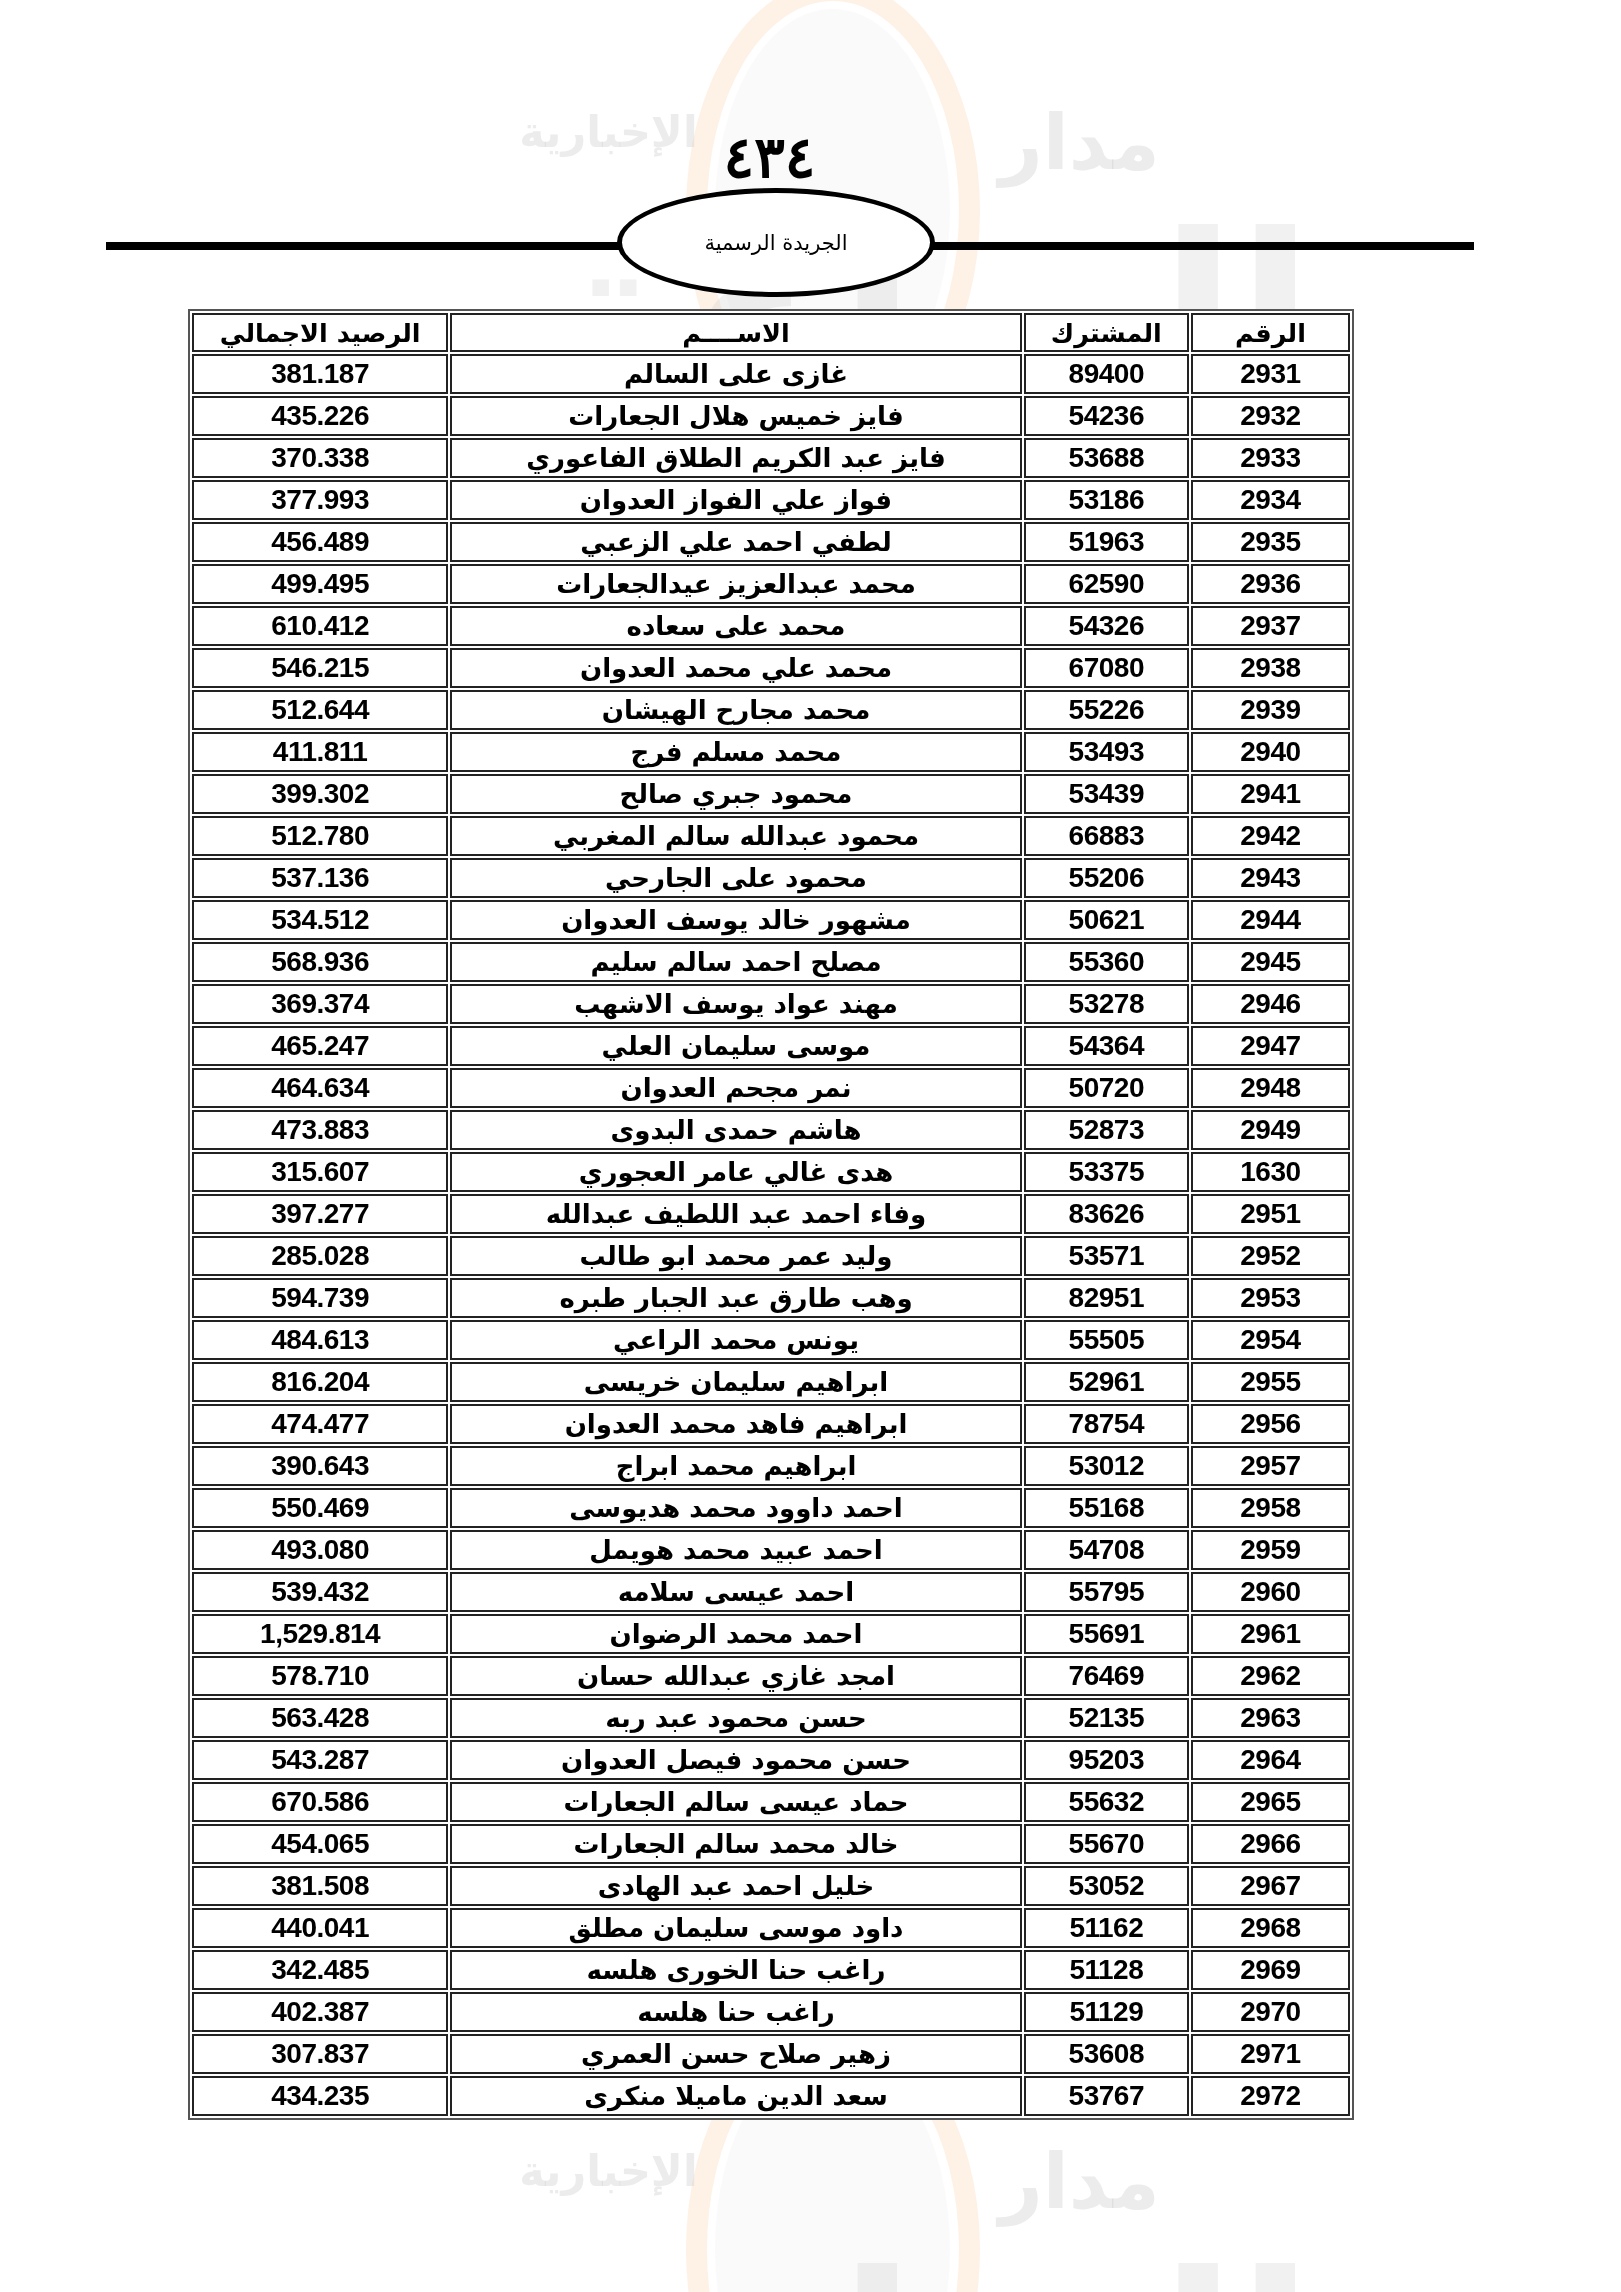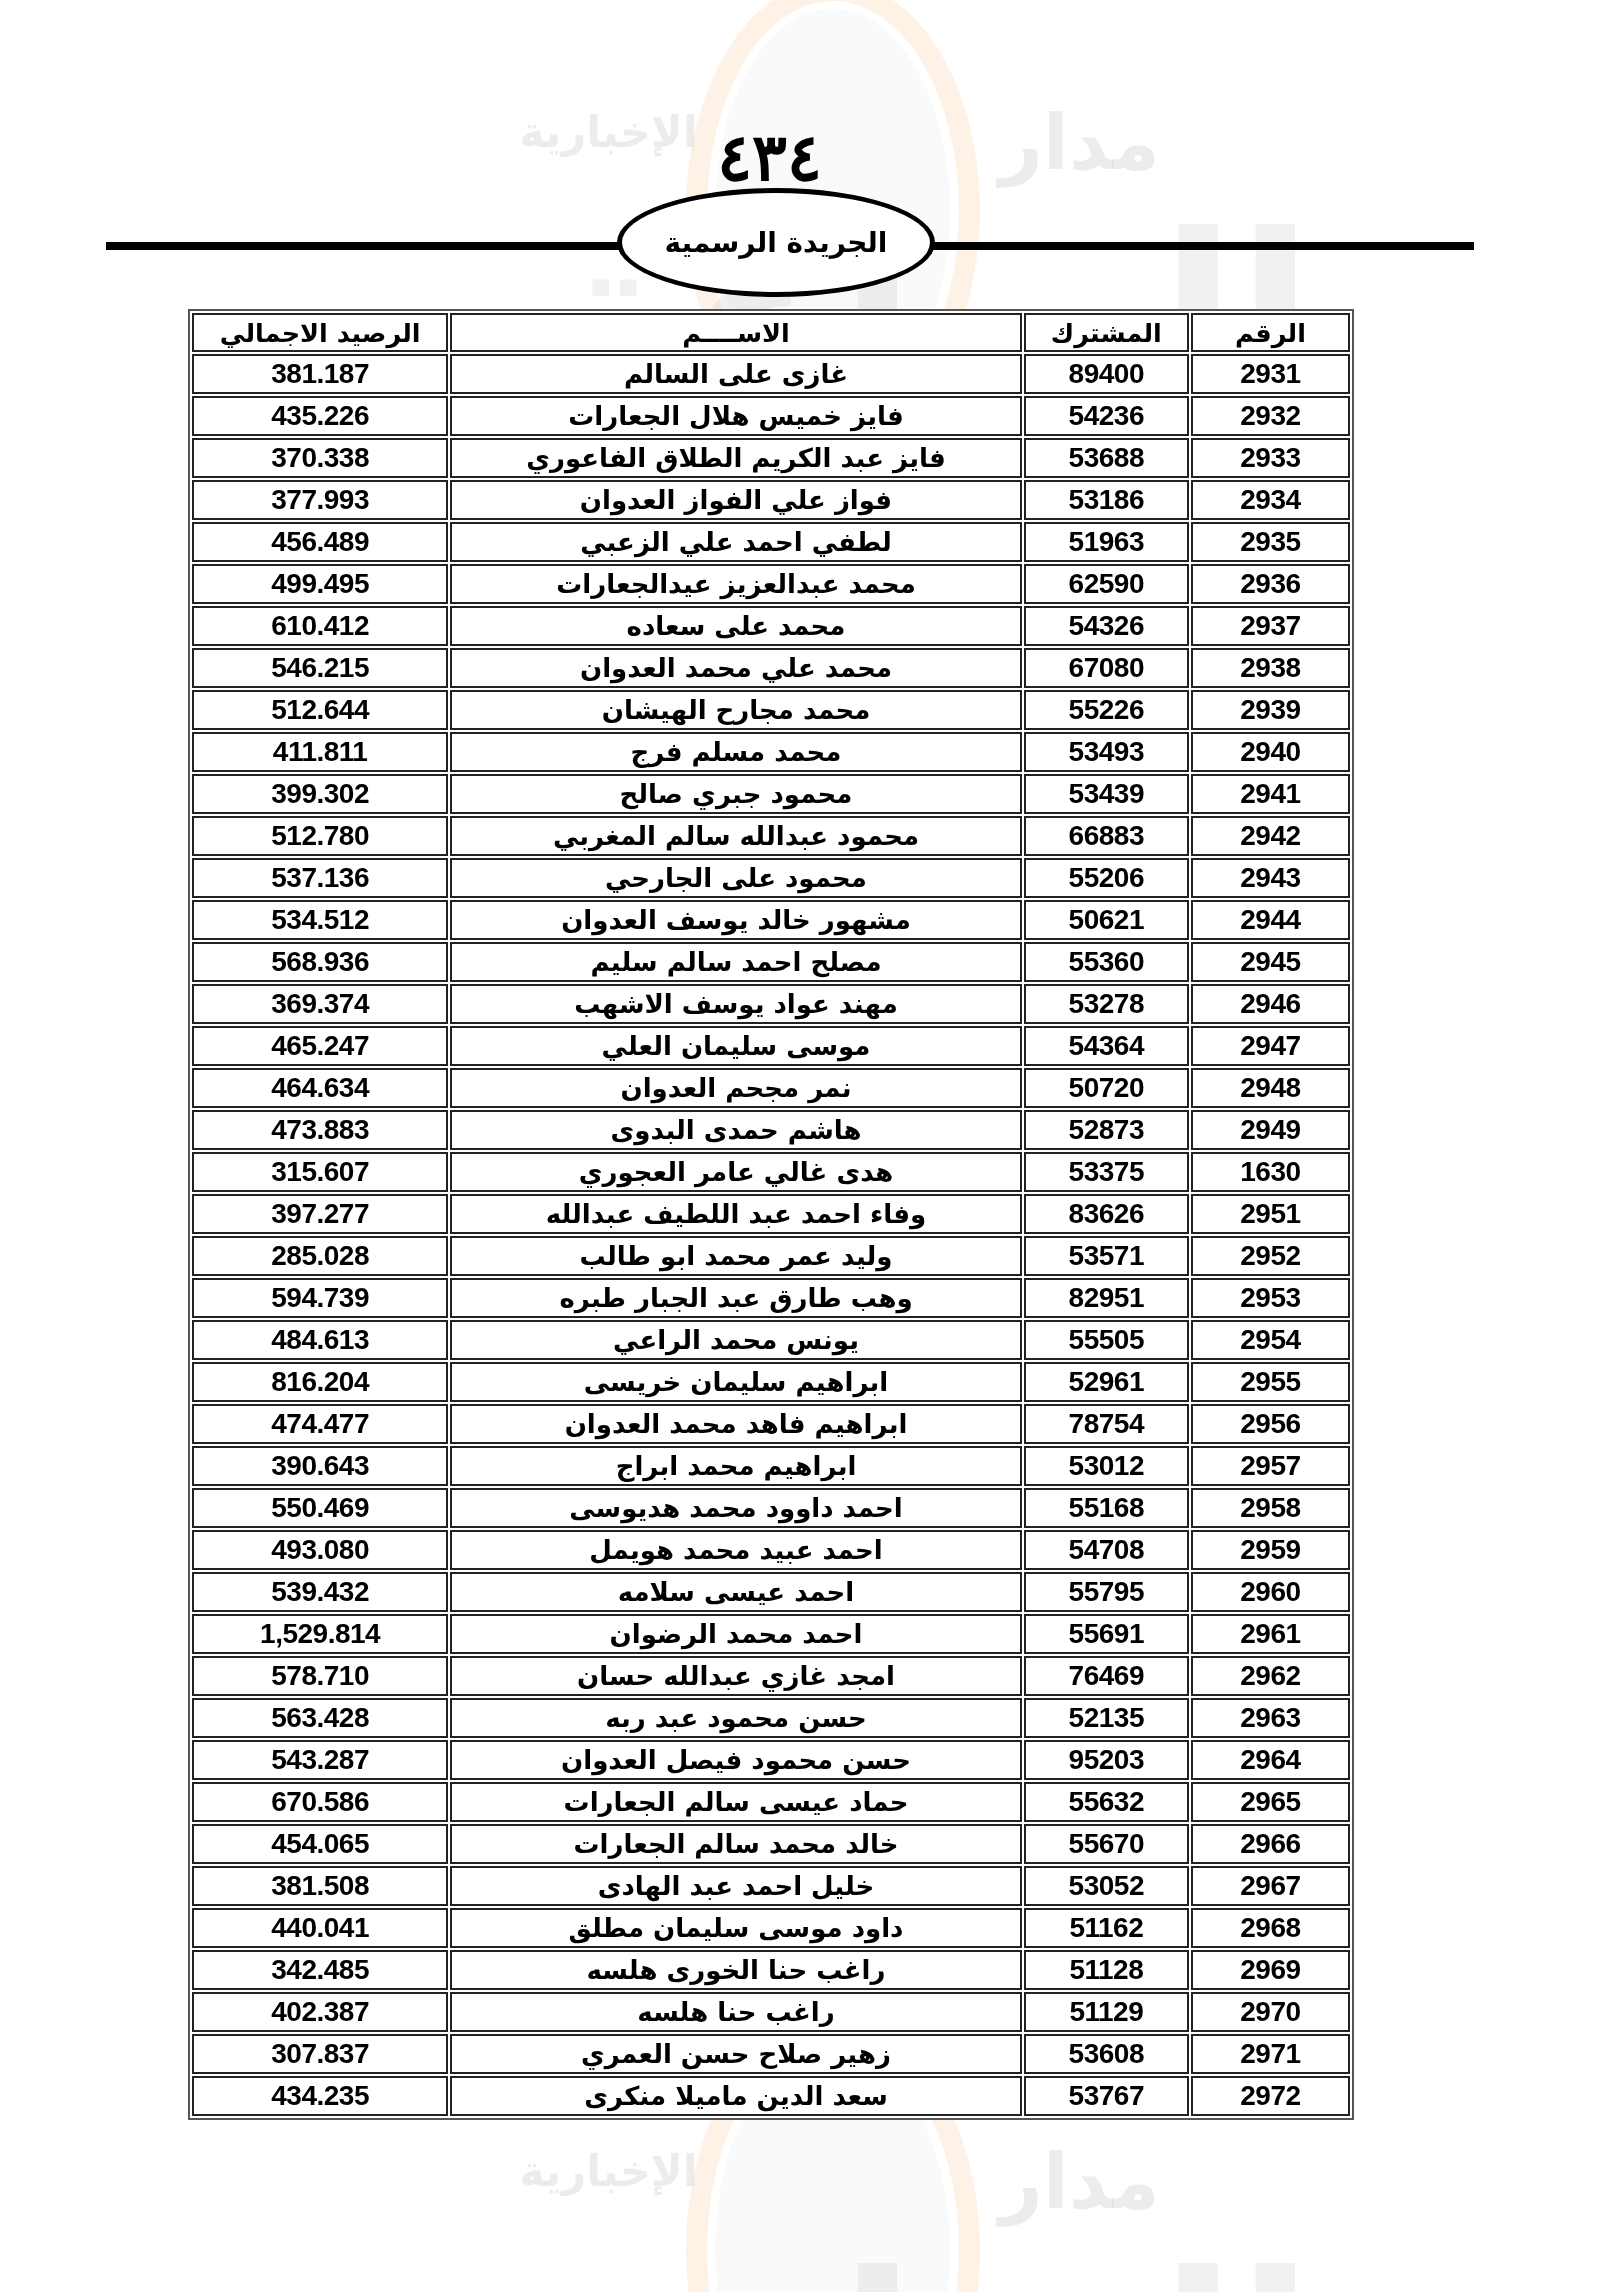--- a/index.html
+++ b/index.html
@@ -14,26 +14,26 @@
              background: rgba(225, 225, 225, 0.18); }
   .wm-brand { position: absolute; left: 470px; top: 118px; font-size: 76px; font-weight: bold;
               color: rgba(200, 200, 200, 0.35); direction: rtl; }
   .wm-news { position: absolute; left: -9.8px; top: 127px; font-size: 43px; font-weight: bold;
              color: rgba(200, 200, 200, 0.35); direction: rtl; }
   .wm-big { position: absolute; left: 19.6px; top: 225px; font-size: 225px; font-weight: bold;
             color: rgba(205, 205, 205, 0.28); direction: rtl; line-height: 1; }
 
   
   .page-number { position: absolute; left: 691px; top: 118px; width: 157px; text-align: center;
-                 font-size: 65px; font-weight: bold; line-height: 78px; font-family: "DejaVu Serif", serif; }
+                 font-size: 57px; font-weight: bold; line-height: 78px; font-family: "DejaVu Serif", serif; }
   .header-rule { position: absolute; left: 106px; top: 242px; width: 1368px; height: 7.8px; background: #000; }
   .title-oval { position: absolute; left: 617px; top: 188px; width: 318px; height: 109px; box-sizing: border-box;
                 border: 5.9px solid #000; border-radius: 50%; background: #fff;
                 display: flex; align-items: center; justify-content: center; }
-  .title-text { font-size: 28px; font-weight: bold; direction: rtl; }
+  .title-text { font-size: 21px; font-weight: normal; direction: rtl; }
 
   
   .ledger { position: absolute; left: 188px; top: 309px; width: 1166px; border-collapse: separate;
             border-spacing: 2px; border: 2px solid #555; background: #fff; direction: rtl; table-layout: fixed; }
   .ledger td, .ledger th { border: 2px solid #222; padding: 0; text-align: center; vertical-align: middle;
                            background: #fff; overflow: hidden; white-space: nowrap; }
   .ledger th { height: 35px; font-size: 25.5px; font-weight: bold; }
   .ledger td { height: 36px; font-size: 28px; font-weight: bold; }
   .ledger td.name { font-size: 26px; }
   .col-no { width: 159px; }

